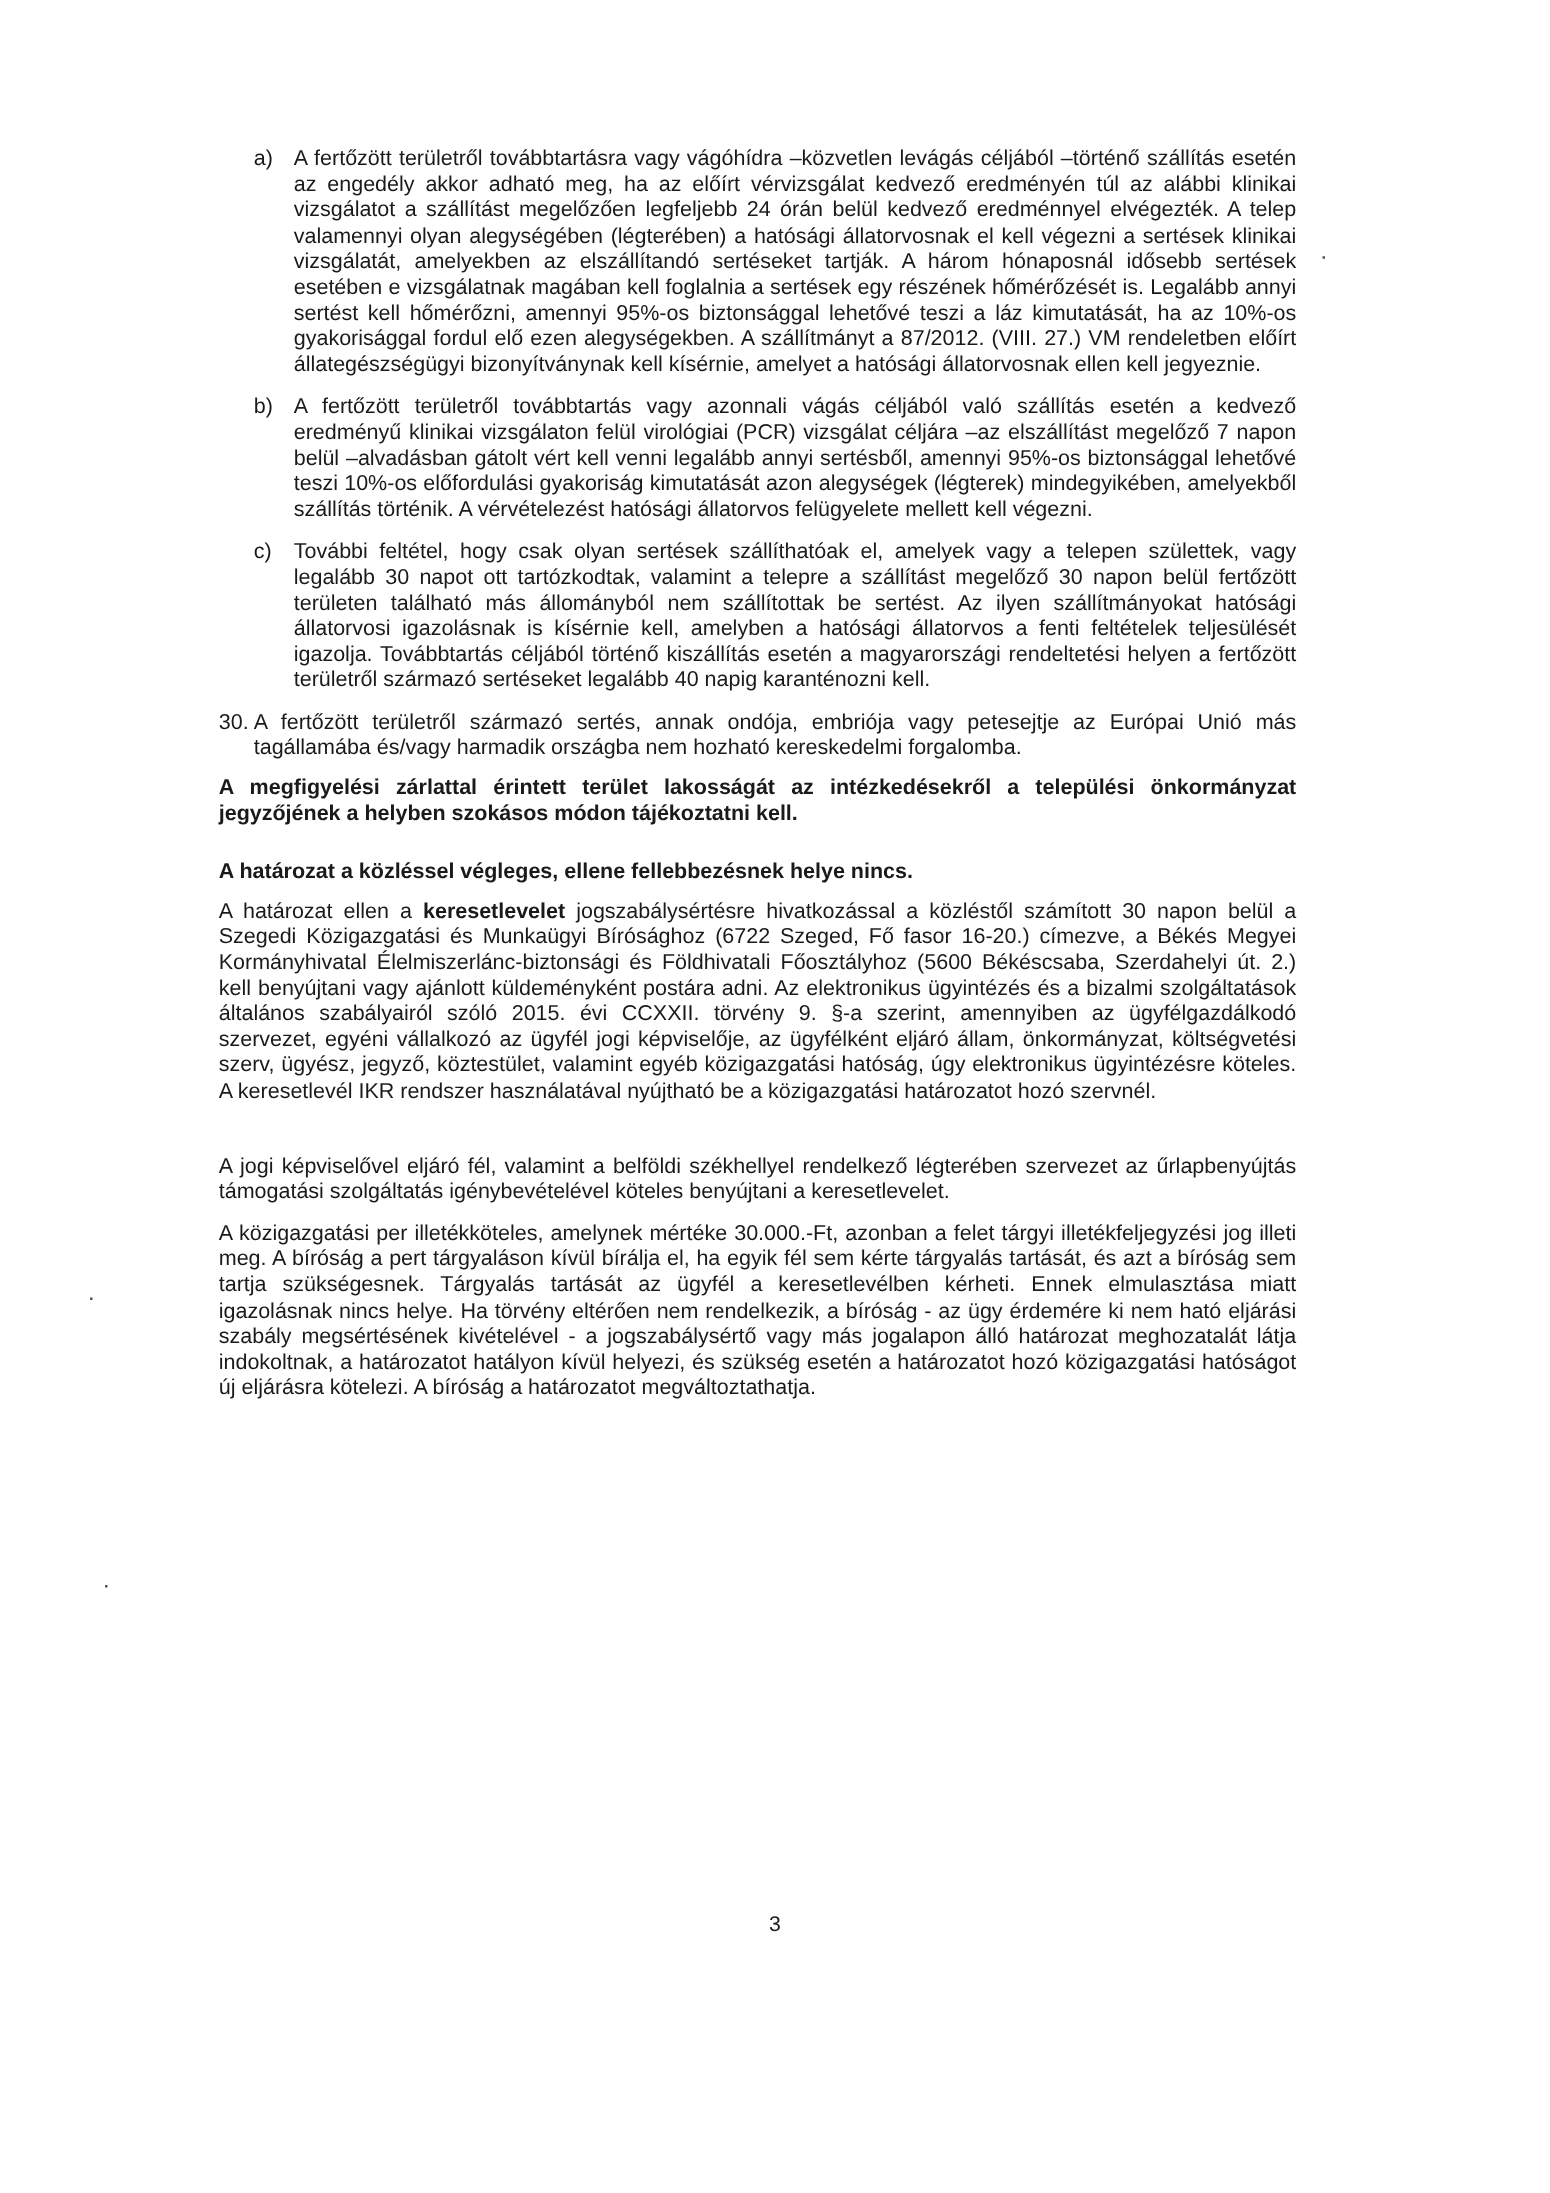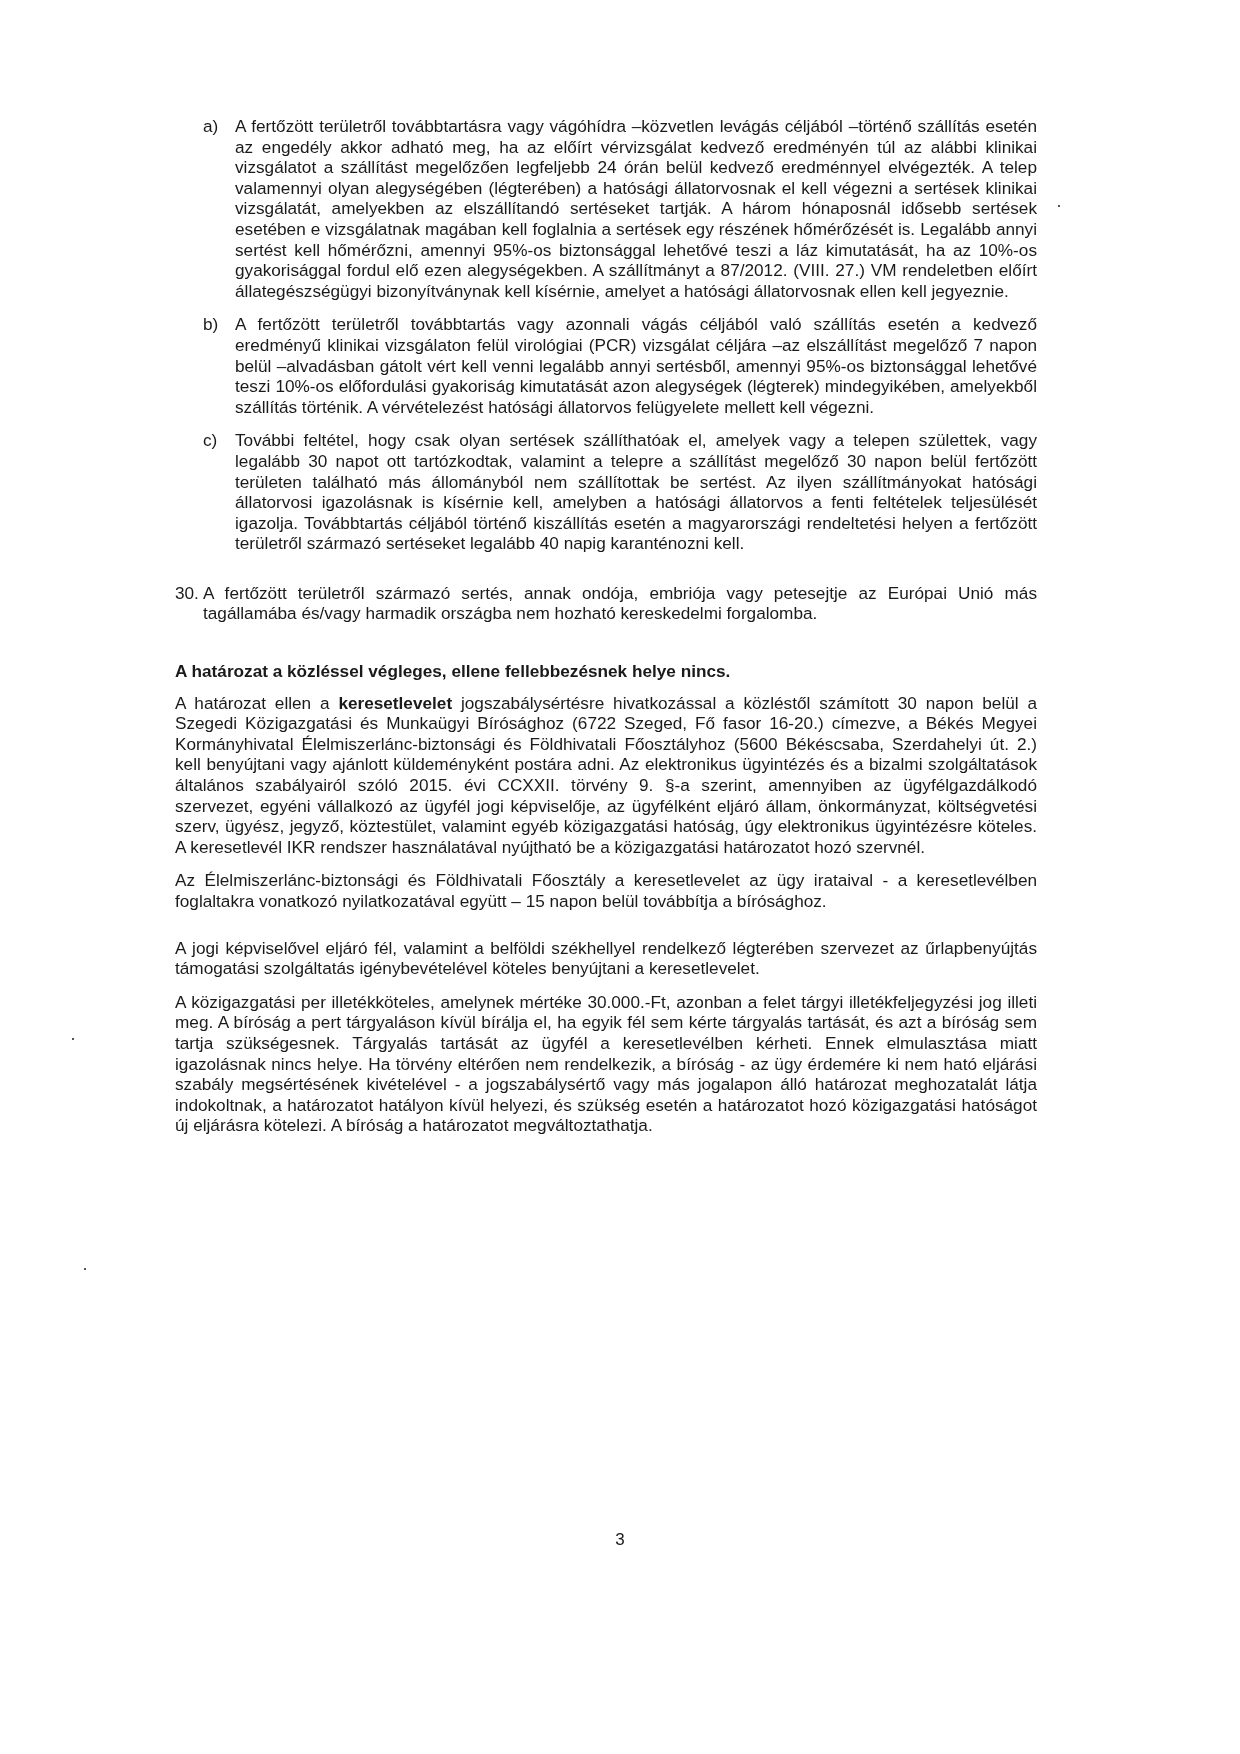--- a/index.html
+++ b/index.html
@@ -42,35 +42,35 @@
     <div class="gap-m"></div>
 
     <div class="item">
       <span class="marker">c)</span>
       <p>További feltétel, hogy csak olyan sertések szállíthatóak el, amelyek vagy a telepen születtek, vagy legalább 30 napot ott tartózkodtak, valamint a telepre a szállítást megelőző 30 napon belül fertőzött területen található más állományból nem szállítottak be sertést. Az ilyen szállítmányokat hatósági állatorvosi igazolásnak is kísérnie kell, amelyben a hatósági állatorvos a fenti feltételek teljesülését igazolja. Továbbtartás céljából történő kiszállítás esetén a magyarországi rendeltetési helyen a fertőzött területről származó sertéseket legalább 40 napig karanténozni kell.</p>
     </div>
     <div class="gap-m"></div>
 
     <div class="num-item">
       <span class="marker">30.</span>
-      <p style="padding-left: 6px; margin-top: 16px;">A fertőzött területről származó sertés, annak ondója, embriója vagy petesejtje az Európai Unió más tagállamába és/vagy harmadik országba nem hozható kereskedelmi forgalomba.</p>
+      <p style="padding-left: 6px;">A fertőzött területről származó sertés, annak ondója, embriója vagy petesejtje az Európai Unió más tagállamába és/vagy harmadik országba nem hozható kereskedelmi forgalomba.</p>
     </div>
     <div class="gap-s"></div>
 
+    <p class="bold">A megfigyelési zárlattal érintett terület lakosságát az intézkedésekről a települési önkormányzat jegyzőjének a helyben szokásos módon tájékoztatni kell.</p>
     <div class="gap-m"></div>
 
     <div class="gap-m"></div>
 
     <p class="bold">A határozat a közléssel végleges, ellene fellebbezésnek helye nincs.</p>
     <div class="gap-s"></div>
 
     <p><span>A határozat ellen a </span><span class="bold">keresetlevelet</span><span> jogszabálysértésre hivatkozással a közléstől számított 30 napon belül a Szegedi Közigazgatási és Munkaügyi Bírósághoz (6722 Szeged, Fő fasor 16-20.) címezve, a Békés Megyei Kormányhivatal Élelmiszerlánc-biztonsági és Földhivatali Főosztályhoz (5600 Békéscsaba, Szerdahelyi út. 2.) kell benyújtani vagy ajánlott küldeményként postára adni. Az elektronikus ügyintézés és a bizalmi szolgáltatások általános szabályairól szóló 2015. évi CCXXII. törvény 9. §-a szerint, amennyiben az ügyfélgazdálkodó szervezet, egyéni vállalkozó az ügyfél jogi képviselője, az ügyfélként eljáró állam, önkormányzat, költségvetési szerv, ügyész, jegyző, köztestület, valamint egyéb közigazgatási hatóság, úgy elektronikus ügyintézésre köteles. A keresetlevél IKR rendszer használatával nyújtható be a közigazgatási határozatot hozó szervnél.</span></p>
     <div class="gap-m"></div>
 
-    <p>Az Élelmiszerlánc-biztonsági és Földhivatali Főosztály a keresetlevelet az ügy irataival - a keresetlevélben foglaltakra vonatkozó nyilatkozatával együtt – 15 napon belül továbbítja a bírósághoz.</p>
     <div class="gap-m"></div>
 
     <div class="gap-m"></div>
 
     <p>A jogi képviselővel eljáró fél, valamint a belföldi székhellyel rendelkező légterében szervezet az űrlapbenyújtás támogatási szolgáltatás igénybevételével köteles benyújtani a keresetlevelet.</p>
     <div class="gap-m"></div>
 
     <p>A közigazgatási per illetékköteles, amelynek mértéke 30.000.-Ft, azonban a felet tárgyi illetékfeljegyzési jog illeti meg. A bíróság a pert tárgyaláson kívül bírálja el, ha egyik fél sem kérte tárgyalás tartását, és azt a bíróság sem tartja szükségesnek. Tárgyalás tartását az ügyfél a keresetlevélben kérheti. Ennek elmulasztása miatt igazolásnak nincs helye. Ha törvény eltérően nem rendelkezik, a bíróság - az ügy érdemére ki nem ható eljárási szabály megsértésének kivételével - a jogszabálysértő vagy más jogalapon álló határozat meghozatalát látja indokoltnak, a határozatot hatályon kívül helyezi, és szükség esetén a határozatot hozó közigazgatási hatóságot új eljárásra kötelezi. A bíróság a határozatot megváltoztathatja.</p>
   </div>
 

